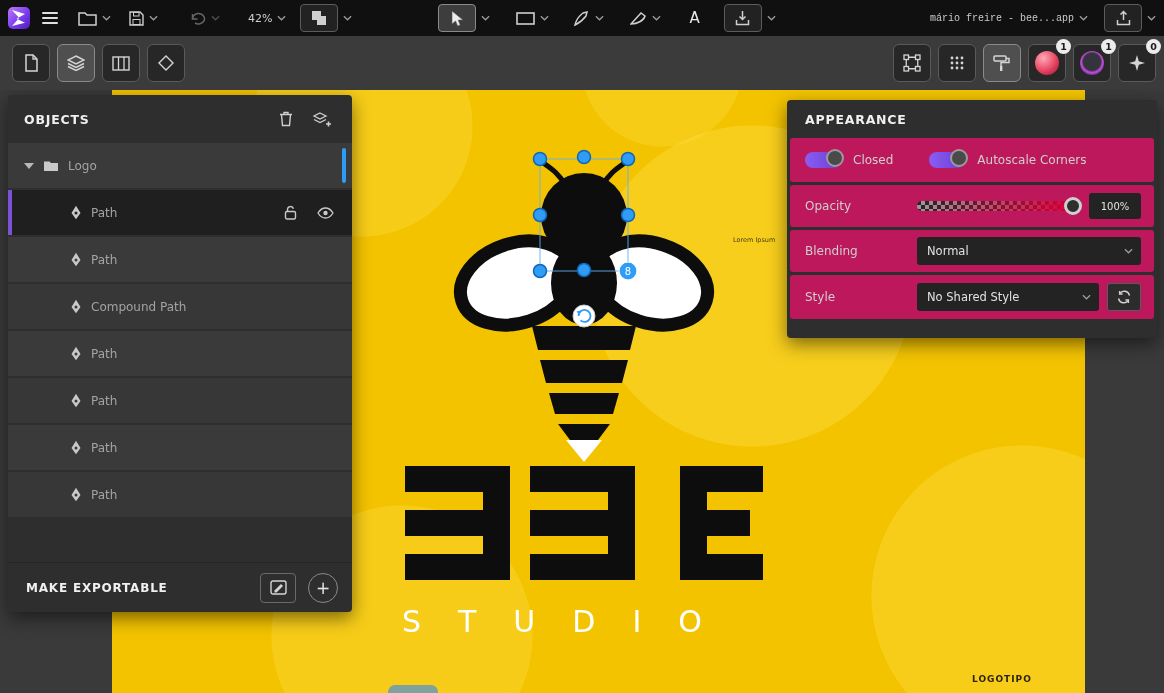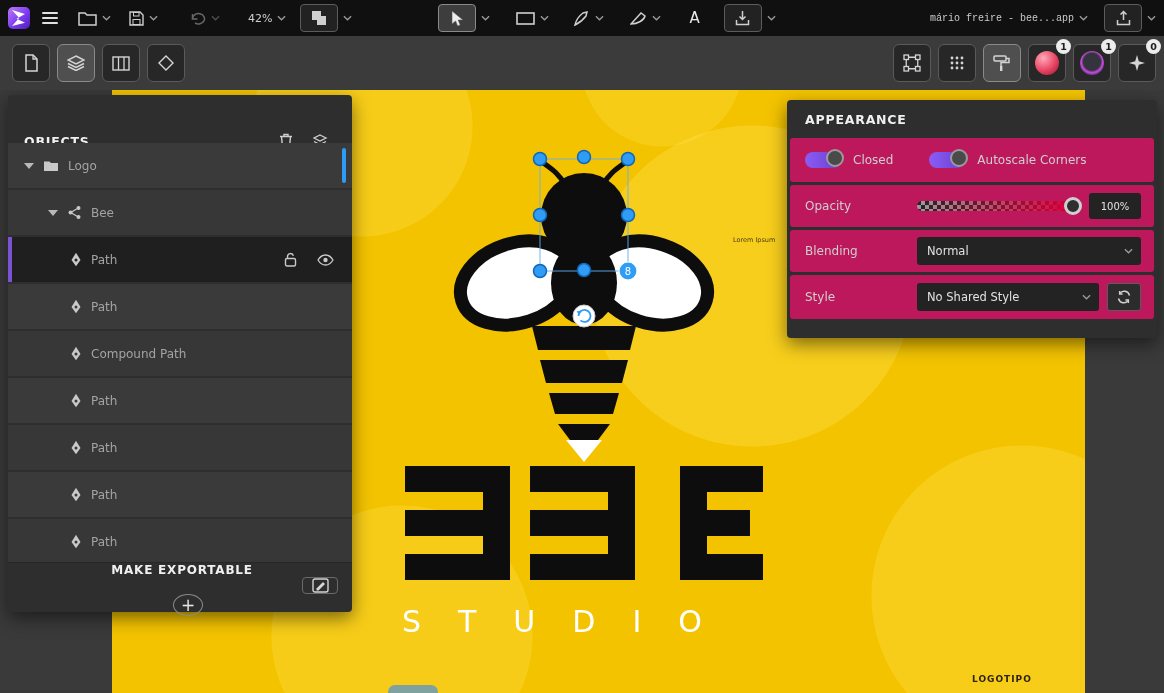--- a/index.html
+++ b/index.html
@@ -50,33 +50,33 @@
   .sphere-fill{width:24px;height:24px;border-radius:50%;
     background:radial-gradient(circle at 35% 30%, #ffa9b8, #e84361 55%, #8e1630 100%);}
   .sphere-stroke{width:24px;height:24px;border-radius:50%;
     background:radial-gradient(circle at 50% 45%, #34343e 48%, #c44bd4 60%, #5b2a9d 78%, #1b0b33 100%);}
 
   
   .panel{background:#2e2e2e;border-radius:4px;box-shadow:0 6px 18px rgba(0,0,0,.5);z-index:8;box-sizing:border-box;}
   .panel-title{font-size:12.5px;font-weight:bold;letter-spacing:.8px;color:#f0f0f0;}
 
   #objects{left:8px;top:95px;width:344px;height:517px;}
-  .obj-head{height:48px;display:flex;align-items:center;padding:7px 12px 0 16px;margin-top:15px;}
+  .obj-head{height:48px;display:flex;align-items:center;padding:0 12px 0 16px;}
   .head-ic{width:36px;height:30px;display:flex;align-items:center;justify-content:center;color:#cfcfcf;}
   .rows{position:absolute;left:0;right:0;top:48px;bottom:50px;overflow:hidden;display:flex;flex-direction:column;gap:2px;}
   .row{height:45px;flex:none;background:#3a3a3a;display:flex;align-items:center;gap:9px;font-size:12px;color:#a3a3a3;
        position:relative;box-sizing:border-box;}
   .row.alt{background:#373737;}
   .ind0{padding-left:16px;} .ind1{padding-left:40px;} .ind2{padding-left:62px;}
   .row.selected{background:#1f1f1f;border-left:4px solid #7b52d3;padding-left:58px;}
   .tri{width:0;height:0;border-left:5px solid transparent;border-right:5px solid transparent;border-top:6px solid #b9b9b9;flex:none;}
   .blue-ind{position:absolute;right:6px;top:5px;width:4px;height:35px;border-radius:2px;background:#2e9bf7;}
   .row-right{margin-left:auto;display:flex;align-items:center;gap:20px;padding-right:18px;color:#c9c9c9;}
   .obj-foot{position:absolute;left:0;right:0;bottom:0;height:50px;border-top:1px solid #262626;
-    display:flex;align-items:center;padding:0 14px 0 18px;box-sizing:border-box;flex-direction:column;}
+    display:flex;align-items:center;padding:0 14px 0 18px;box-sizing:border-box;}
   .foot-btn{width:36px;height:30px;border:1px solid #6a6a6a;border-radius:4px;display:flex;align-items:center;
     justify-content:center;color:#d5d5d5;box-sizing:border-box;}
   .foot-plus{width:30px;height:30px;border:1.5px solid #8a8a8a;border-radius:50%;display:flex;align-items:center;
     justify-content:center;color:#e5e5e5;font-size:17px;margin-left:12px;box-sizing:border-box;}
 
   #appearance{left:787px;top:100px;width:370px;height:238px;}
   .ap-head{height:38px;display:flex;align-items:center;padding:0 18px;}
   .ap-row{margin:0 3px 3px;background:#be185d;border-radius:3px;display:flex;align-items:center;
     padding:0 13px 0 15px;font-size:12px;color:#cfcfcf;}
   .ap-label{width:112px;flex:none;}
@@ -417,30 +417,20 @@
 
     <div class="rows">
       <div class="row ind0">
         <span class="tri"></span>
         <svg width="16" height="12" viewBox="0 0 16 12" style="color:#c9c9c9">
             <path d="M1 1.5h5.5L8 3h7v8H1z" fill="currentColor"></path>
           </svg>
         <span>Logo</span>
         <span class="blue-ind"></span>
       </div>
-      <div class="row ind1 alt">
-        <span class="tri"></span>
-        <svg width="15" height="15" viewBox="0 0 15 15" style="color:#c9c9c9">
-            <circle cx="3.5" cy="7.5" r="2" fill="currentColor"></circle>
-            <circle cx="11.5" cy="3" r="2" fill="currentColor"></circle>
-            <circle cx="11.5" cy="12" r="2" fill="currentColor"></circle>
-            <path d="M5 6.7l5-3M5 8.3l5 3" stroke="currentColor" stroke-width="1.2"></path>
-          </svg>
-        <span>Bee</span>
-      </div>
       <div class="row selected">
         <svg width="12" height="15" viewBox="0 0 12 15" style="color:#c9c9c9">
             <path d="M6 0.8L10.5 8 6 14.2 1.5 8z" fill="currentColor"></path>
             <circle cx="6" cy="8" r="1.5" fill="#1f1f1f"></circle>
           </svg>
         <span>Path</span>
         <span class="row-right">
           <svg width="13" height="15" viewBox="0 0 13 15">
               <rect x="1.5" y="6.5" width="10" height="7.5" rx="1.5" fill="none" stroke="currentColor" stroke-width="1.4"></rect>
               <path d="M3.5 6.5V4.5a3 3 0 0 1 5.9-.7" fill="none" stroke="currentColor" stroke-width="1.4"></path>

